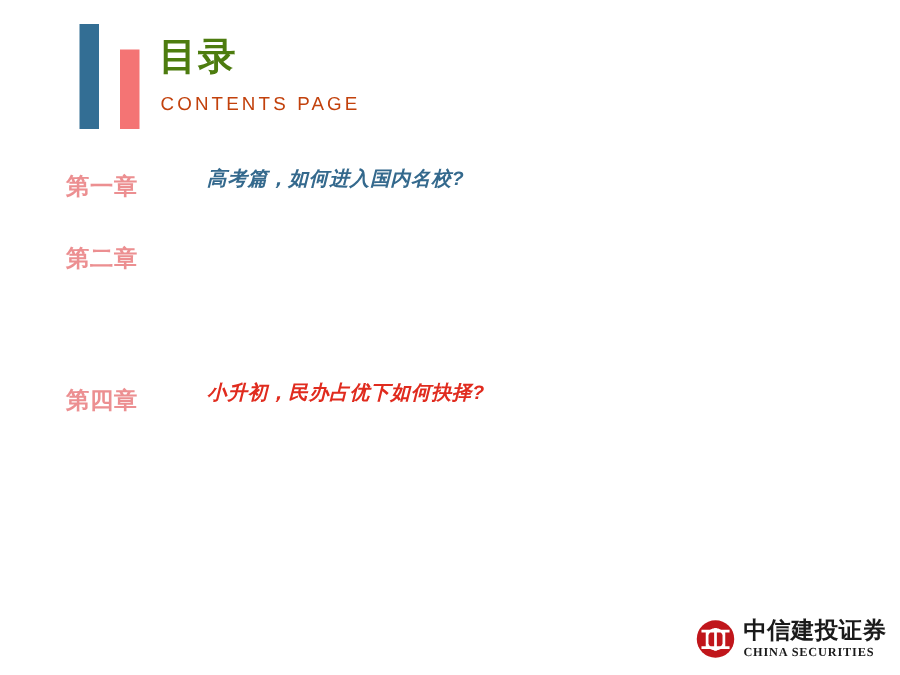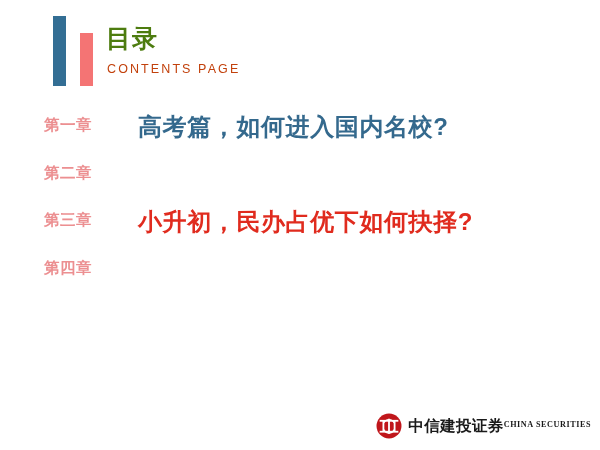--- a/index.html
+++ b/index.html
@@ -97,51 +97,53 @@
     color: #ec8f91;
     letter-spacing: 0.5px;
     line-height: 1.25;
     white-space: nowrap;
   }
 
   .toc-title {
     position: absolute;
     left: 138px;
     top: 0px;
-    font-size: 24px;
+    font-size: 13px;
     font-weight: bold;
     color: #34698d;
     letter-spacing: 0.6px;
     line-height: 1.3;
     white-space: nowrap;
+    font-style: italic;
   }
 
   .toc-row.highlight .toc-title {
     color: #e02b1e;
+    margin-top: 48px;
   }
 
   
   .logo {
     position: absolute;
     right: 9px;
     bottom: 11px;
     display: flex;
     align-items: center;
     gap: 6px;
   }
 
   .logo-mark {
     width: 26px;
     height: 26px;
     flex: 0 0 26px;
   }
 
   .logo-text {
     display: flex;
-    flex-direction: row;
+    flex-direction: column;
     justify-content: center;
     line-height: 1;
   }
 
   .logo-cn {
     font-family: "Liberation Serif", "DejaVu Serif", serif;
     font-size: 15.5px;
     font-weight: bold;
     color: #1a1a1a;
     letter-spacing: 0.4px;
@@ -175,21 +177,20 @@
     <div class="toc-row">
       <div class="toc-chapter">第一章</div>
       <div class="toc-title">高考篇，如何进入国内名校?</div>
     </div>
 
     <div class="toc-row">
       <div class="toc-chapter">第二章</div>
     </div>
 
     <div class="toc-row highlight">
-      <div class="toc-chapter">第三章</div>
       <div class="toc-title">小升初，民办占优下如何抉择?</div>
     </div>
 
     <div class="toc-row">
       <div class="toc-chapter">第四章</div>
     </div>
 
     <div class="toc-row">
     </div>
 

